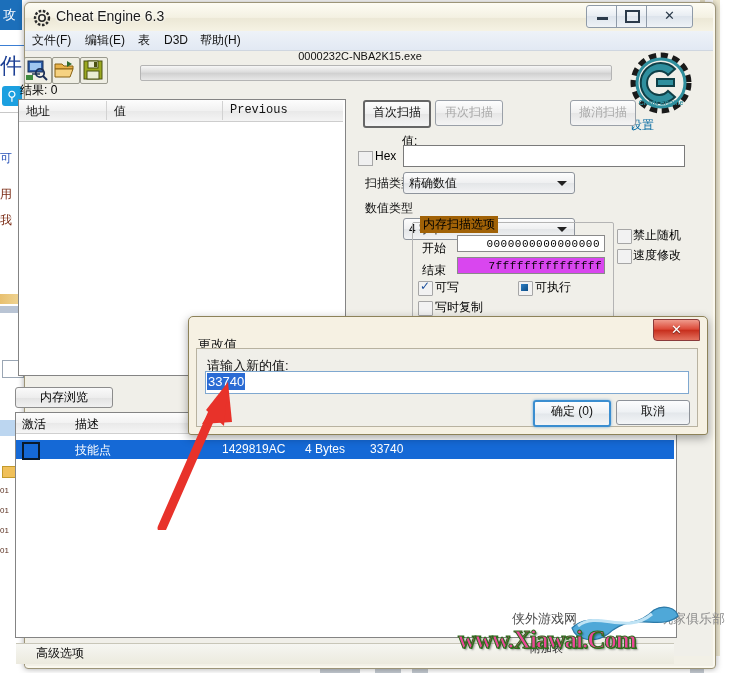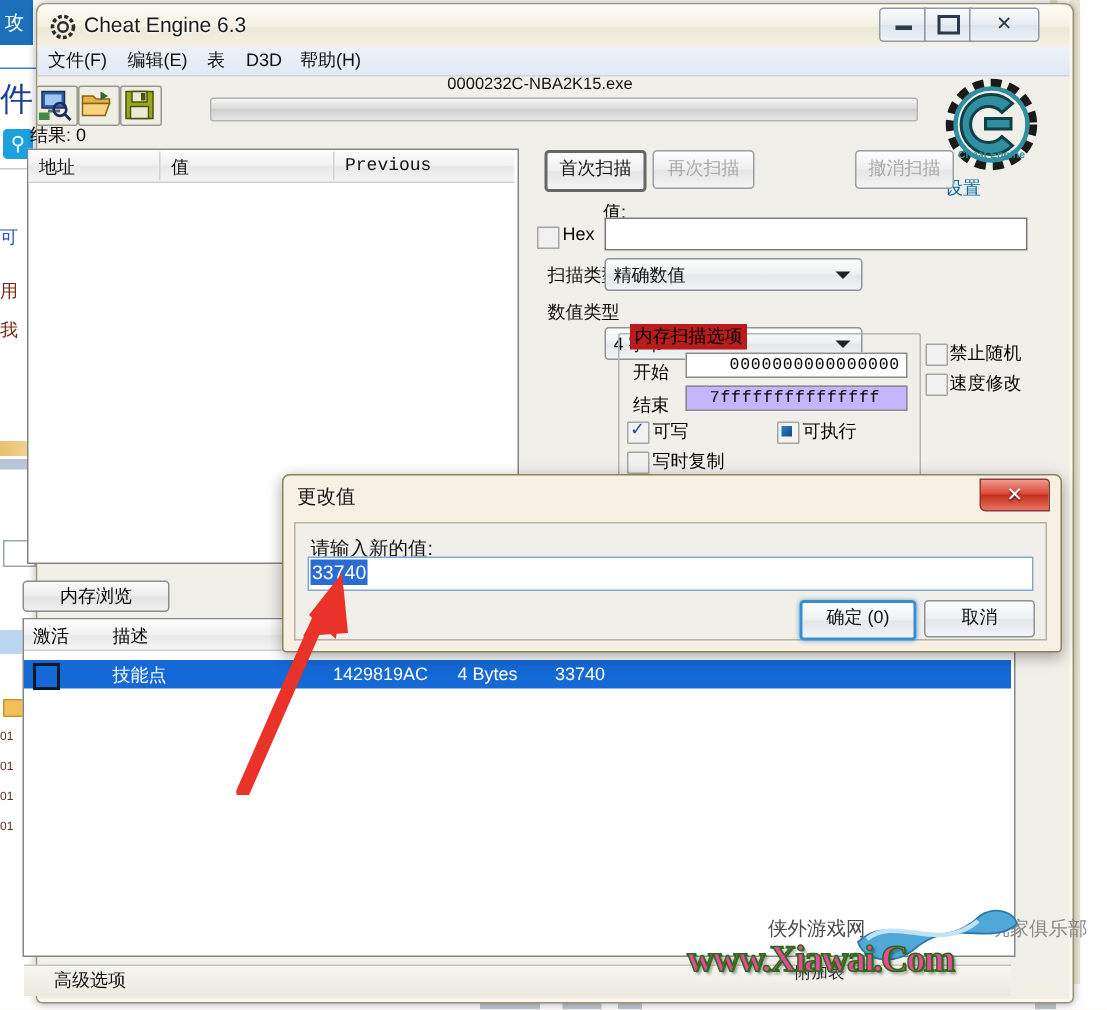--- a/index.html
+++ b/index.html
@@ -125,28 +125,28 @@
   #sl2{left:365px;top:200px;}
   .combo{left:403px;width:170px;height:20px;border:1px solid #8e949c;border-radius:3px;
      background:linear-gradient(180deg,#fdfdfd,#eff0f1 48%,#e4e6e8 52%,#f2f3f4);}
   #cb1{top:172px;} #cb2{top:197px;margin-top:21px;}
   .combo .cbtext{position:absolute;left:5px;top:2px;font-size:12px;color:#111;}
   .combo .arrow{position:absolute;right:7px;top:8px;width:0;height:0;
      border-left:5px solid transparent;border-right:5px solid transparent;border-top:5px solid #222;}
 
   
   #msgroup{left:412px;top:222px;width:200px;height:96px;border:1px solid #b4b4b4;border-radius:2px;}
-  #msgroup-title{left:420px;top:216px;background:#b91c1c;padding:0 3px;font-size:12px;font-family:Liberation Mono, monospace;}
+  #msgroup-title{left:420px;top:216px;background:#a16207;padding:0 3px;font-size:12px;font-family:Liberation Mono, monospace;}
   #st-label{left:422px;top:240px;font-size:12px;}
   #en-label{left:422px;top:262px;font-size:12px;}
   #start-input{left:457px;top:235px;width:148px;height:17px;background:#fff;border:1px solid #8a8a8a;
      font-family:"Liberation Mono","DejaVu Sans Mono",monospace;font-size:11px;text-align:right;
      line-height:17px;padding-right:4px;box-sizing:border-box;letter-spacing:.5px;}
-  #end-input{left:457px;top:257px;width:148px;height:17px;background:#c4b5fd;border:1px solid #8a8a8a;
-     font-family:"Liberation Mono","DejaVu Sans Mono",monospace;font-size:11px;text-align:center;
+  #end-input{left:457px;top:257px;width:148px;height:17px;background:#d946ef;border:1px solid #8a8a8a;
+     font-family:"Liberation Mono","DejaVu Sans Mono",monospace;font-size:11px;text-align:right;
      line-height:17px;padding-right:2px;box-sizing:border-box;letter-spacing:.5px;}
 
   .cbx{width:13px;height:13px;border:1px solid #a6a6a6;background:#f2f2f2;border-radius:1px;}
   .cbx.checked:after{content:"\2713";position:absolute;left:1px;top:-3px;font-size:12px;color:#1b4f9c;}
   .cbx.tri:after{content:"";position:absolute;left:2px;top:2px;width:7px;height:7px;
      background:linear-gradient(135deg,#2f7fc4,#0d4d86);}
   .cbtxt{font-size:12px;}
 
   #w-chk{left:418px;top:281px;} #w-txt{left:435px;top:279px;}
   #x-chk{left:518px;top:281px;} #x-txt{left:535px;top:279px;}
@@ -165,21 +165,21 @@
      font-family:"Liberation Serif",serif;}
   #wm-k73 .dm{position:absolute;left:135px;top:6px;font-size:13px;color:#6a6a6a;
      background:#8a8a8a;color:#e8e8e8;padding:1px 2px;border-radius:2px;}
   #wm-k73 .pad{position:absolute;left:6px;top:8px;width:52px;height:26px;
      border:3px solid #8f8f8f;border-radius:13px;}
 
   
   #dlg{left:188px;top:316px;width:518px;height:117px;
      background:#f6f1e3;border:1px solid #8d8259;border-radius:5px 5px 3px 3px;
      box-shadow:0 3px 10px rgba(0,0,0,.35);}
-  #dlg-title{left:198px;top:322px;font-size:13px;color:#111;}
+  #dlg-title{left:198px;top:336px;font-size:13px;color:#111;}
   #dlg-close{left:653px;top:319px;width:45px;height:20px;border:1px solid #8a3a3a;border-radius:0 3px 0 4px;
      background:linear-gradient(180deg,#ef9a8c,#dc4b3a 45%,#c8301e 52%,#e4725f);
      text-align:center;line-height:19px;color:#fff;font-weight:bold;font-size:13px;
      text-shadow:0 1px 1px rgba(0,0,0,.5);}
   #dlg-body{left:196px;top:348px;width:500px;height:77px;background:#f0efe9;border:1px solid #b8b2a0;}
   #dlg-prompt{left:207px;top:357px;font-size:13px;color:#111;}
   #dlg-input{left:205px;top:371px;width:482px;height:21px;background:#fff;border:1px solid #7fa8d0;}
   #dlg-input-sel{left:207px;top:373px;background:#2a6bd4;color:#fff;font-size:13px;padding:1px 1px;}
   .dlgbtn{top:400px;height:23px;border:1px solid #8d9299;border-radius:3px;
      background:linear-gradient(180deg,#fcfdfe,#eef1f4 48%,#e3e7eb 52%,#f3f5f7);

